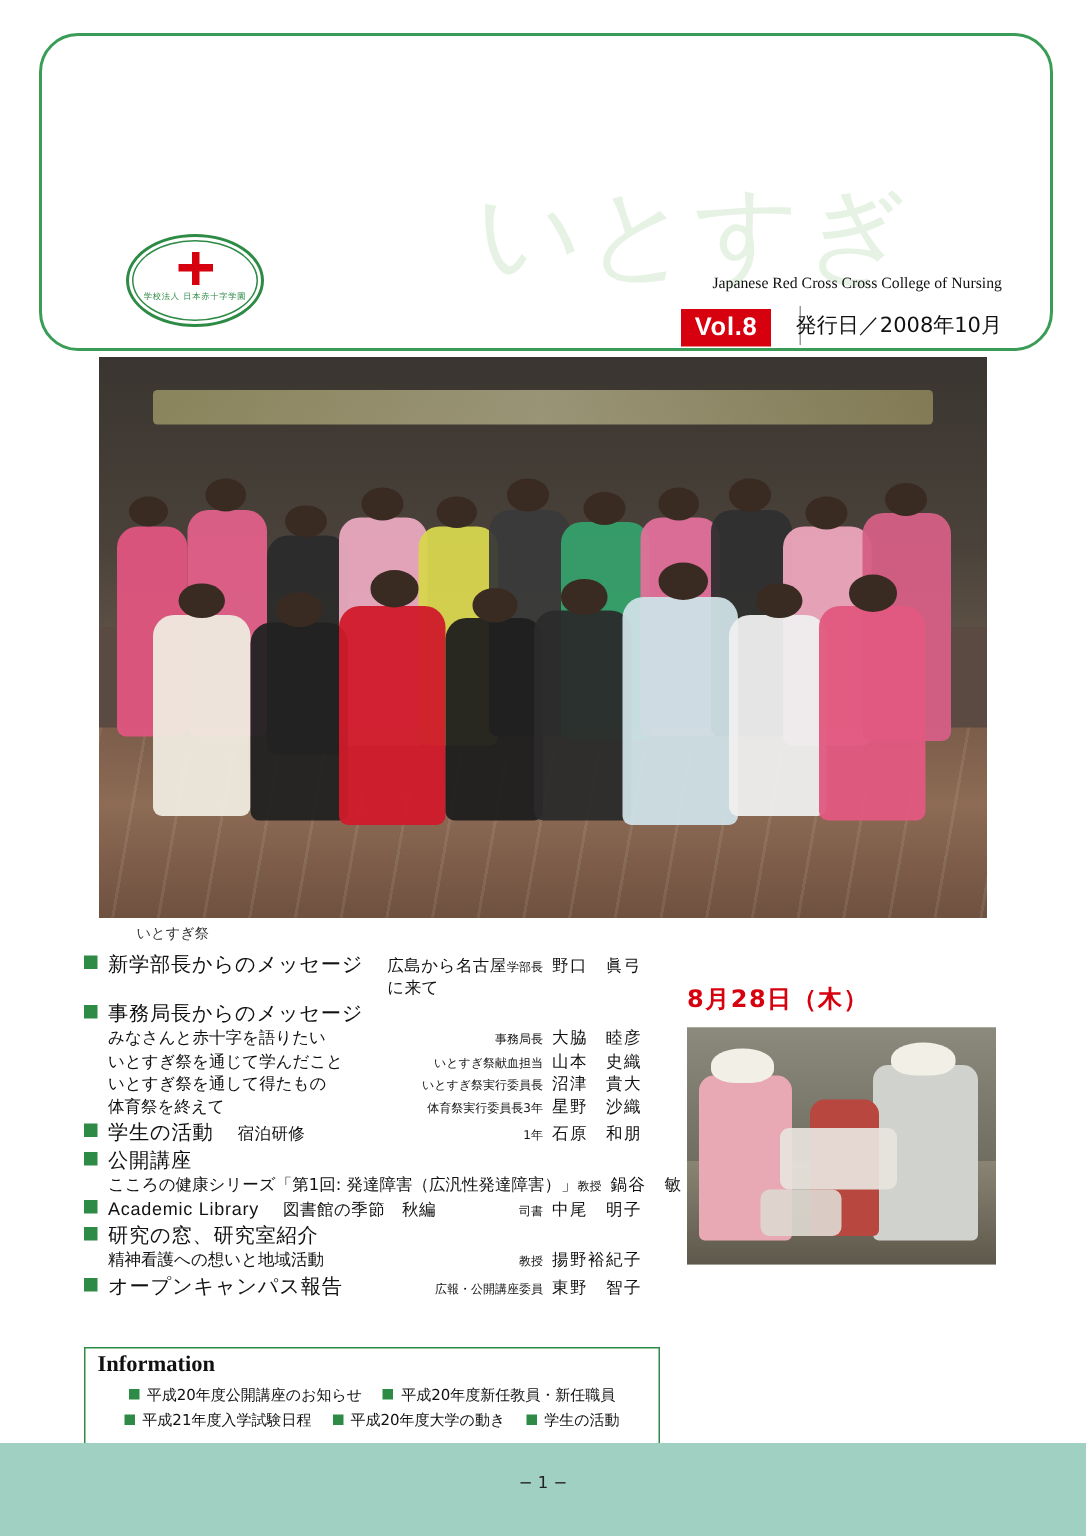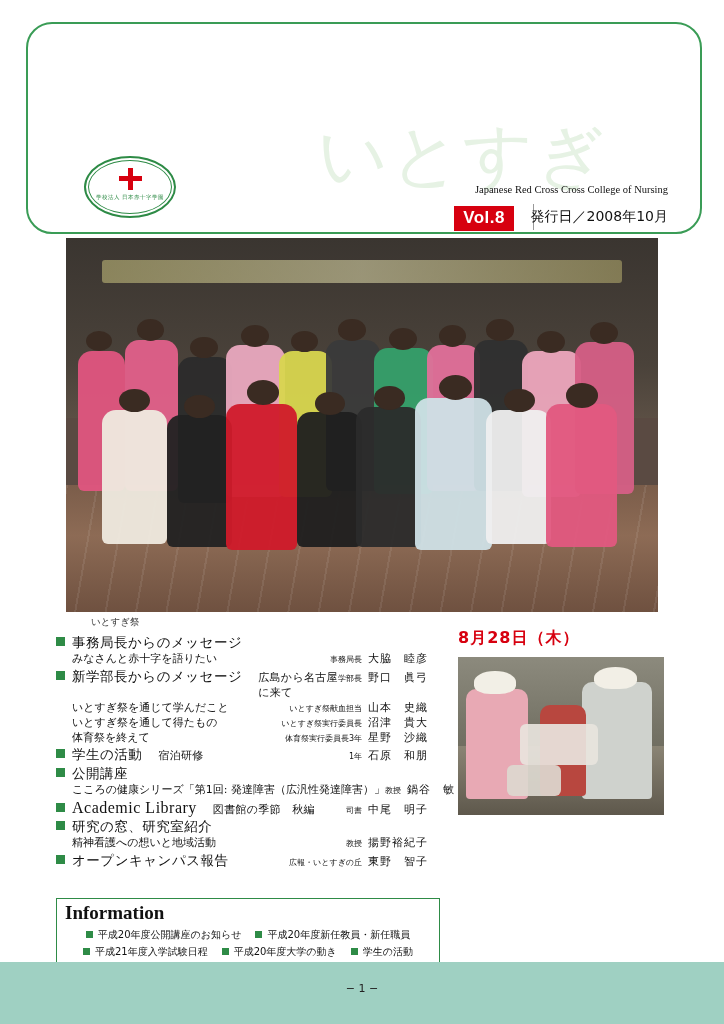--- a/index.html
+++ b/index.html
@@ -240,22 +240,22 @@
     position: relative;
     top: -1px;
   }
   .c-title {
     font-size: 13.5px;
     color: #111;
     font-weight: normal;
     letter-spacing: 0.5px;
   }
   .c-title.en {
-    font-family: Liberation Serif, serif;
-    font-size: 16px;
+    font-family: Liberation Sans, sans-serif;
+    font-size: 12px;
   }
   .c-sub {
     margin-left: 16px;
     font-size: 11px;
     color: #111;
     letter-spacing: 0.3px;
     flex: 1;
   }
   .c-sub-row {
     display: flex;
@@ -292,21 +292,21 @@
     top: 898px;
     width: 384px;
     border: 1px solid #2e8b46;
     background: #ffffff;
     box-sizing: border-box;
     padding: 3px 6px 7px 6px;
   }
   .info-title {
     font-family: "Liberation Serif", serif;
     font-weight: bold;
-    font-size: 19px;
+    font-size: 15px;
     color: #111;
     margin: 0 0 4px 2px;
   }
   .info-row {
     display: flex;
     justify-content: center;
     gap: 14px;
     margin-bottom: 3px;
   }
   .info-item {
@@ -321,21 +321,21 @@
     width: 7px;
     height: 7px;
     background: #2e8b46;
     margin-right: 5px;
     flex: none;
   }
   
   .right-col {
     position: absolute;
     left: 458px;
-    top: 626px;
+    top: 654px;
     width: 206px;
   }
   .rc-title {
     font-family: "DejaVu Sans", sans-serif;
     font-size: 16px;
     color: #d7000f;
     letter-spacing: 1px;
     line-height: 1.45;
     font-weight: bold;
   }
@@ -469,36 +469,36 @@
       <div class="head" style="left:84.5%;top:37%;width:5.4%;height:8.4%;"></div>
     </div>
   </div>
   <div class="hero-caption">いとすぎ祭</div>
 
   <div class="contents">
 
     <div class="c-row">
       <div class="c-main">
         <span class="sq"></span>
+        <span class="c-title">新学部長からのメッセージ</span>
+        <span class="c-sub">広島から名古屋に来て</span>
+        <span class="c-role">学部長</span>
+        <span class="c-person">野口　眞弓</span>
+      </div>
+    </div>
+
+    <div class="c-row">
+      <div class="c-main">
+        <span class="sq"></span>
         <span class="c-title">事務局長からのメッセージ</span>
       </div>
       <div class="c-sub-row">
         <span class="c-left">みなさんと赤十字を語りたい</span>
         <span class="c-role">事務局長</span>
         <span class="c-person">大脇　睦彦</span>
-      </div>
-    </div>
-
-    <div class="c-row">
-      <div class="c-main">
-        <span class="sq"></span>
-        <span class="c-title">新学部長からのメッセージ</span>
-        <span class="c-sub">広島から名古屋に来て</span>
-        <span class="c-role">学部長</span>
-        <span class="c-person">野口　眞弓</span>
       </div>
     </div>
 
     <div class="c-row">
       <div class="c-sub-row">
         <span class="c-left">いとすぎ祭を通じて学んだこと</span>
         <span class="c-role">いとすぎ祭献血担当</span>
         <span class="c-person">山本　史織</span>
       </div>
       <div class="c-sub-row">
@@ -555,21 +555,21 @@
         <span class="c-role">教授</span>
         <span class="c-person">揚野裕紀子</span>
       </div>
     </div>
 
     <div class="c-row">
       <div class="c-main">
         <span class="sq"></span>
         <span class="c-title">オープンキャンパス報告</span>
         <span class="c-sub"></span>
-        <span class="c-role">広報・いとすぎの丘</span>
+        <span class="c-role">広報・公開講座委員</span>
         <span class="c-person">東野　智子</span>
       </div>
     </div>
 
   </div>
 
   <div class="infobox">
     <div class="info-title">Information</div>
     <div class="info-row">
       <span class="info-item">

